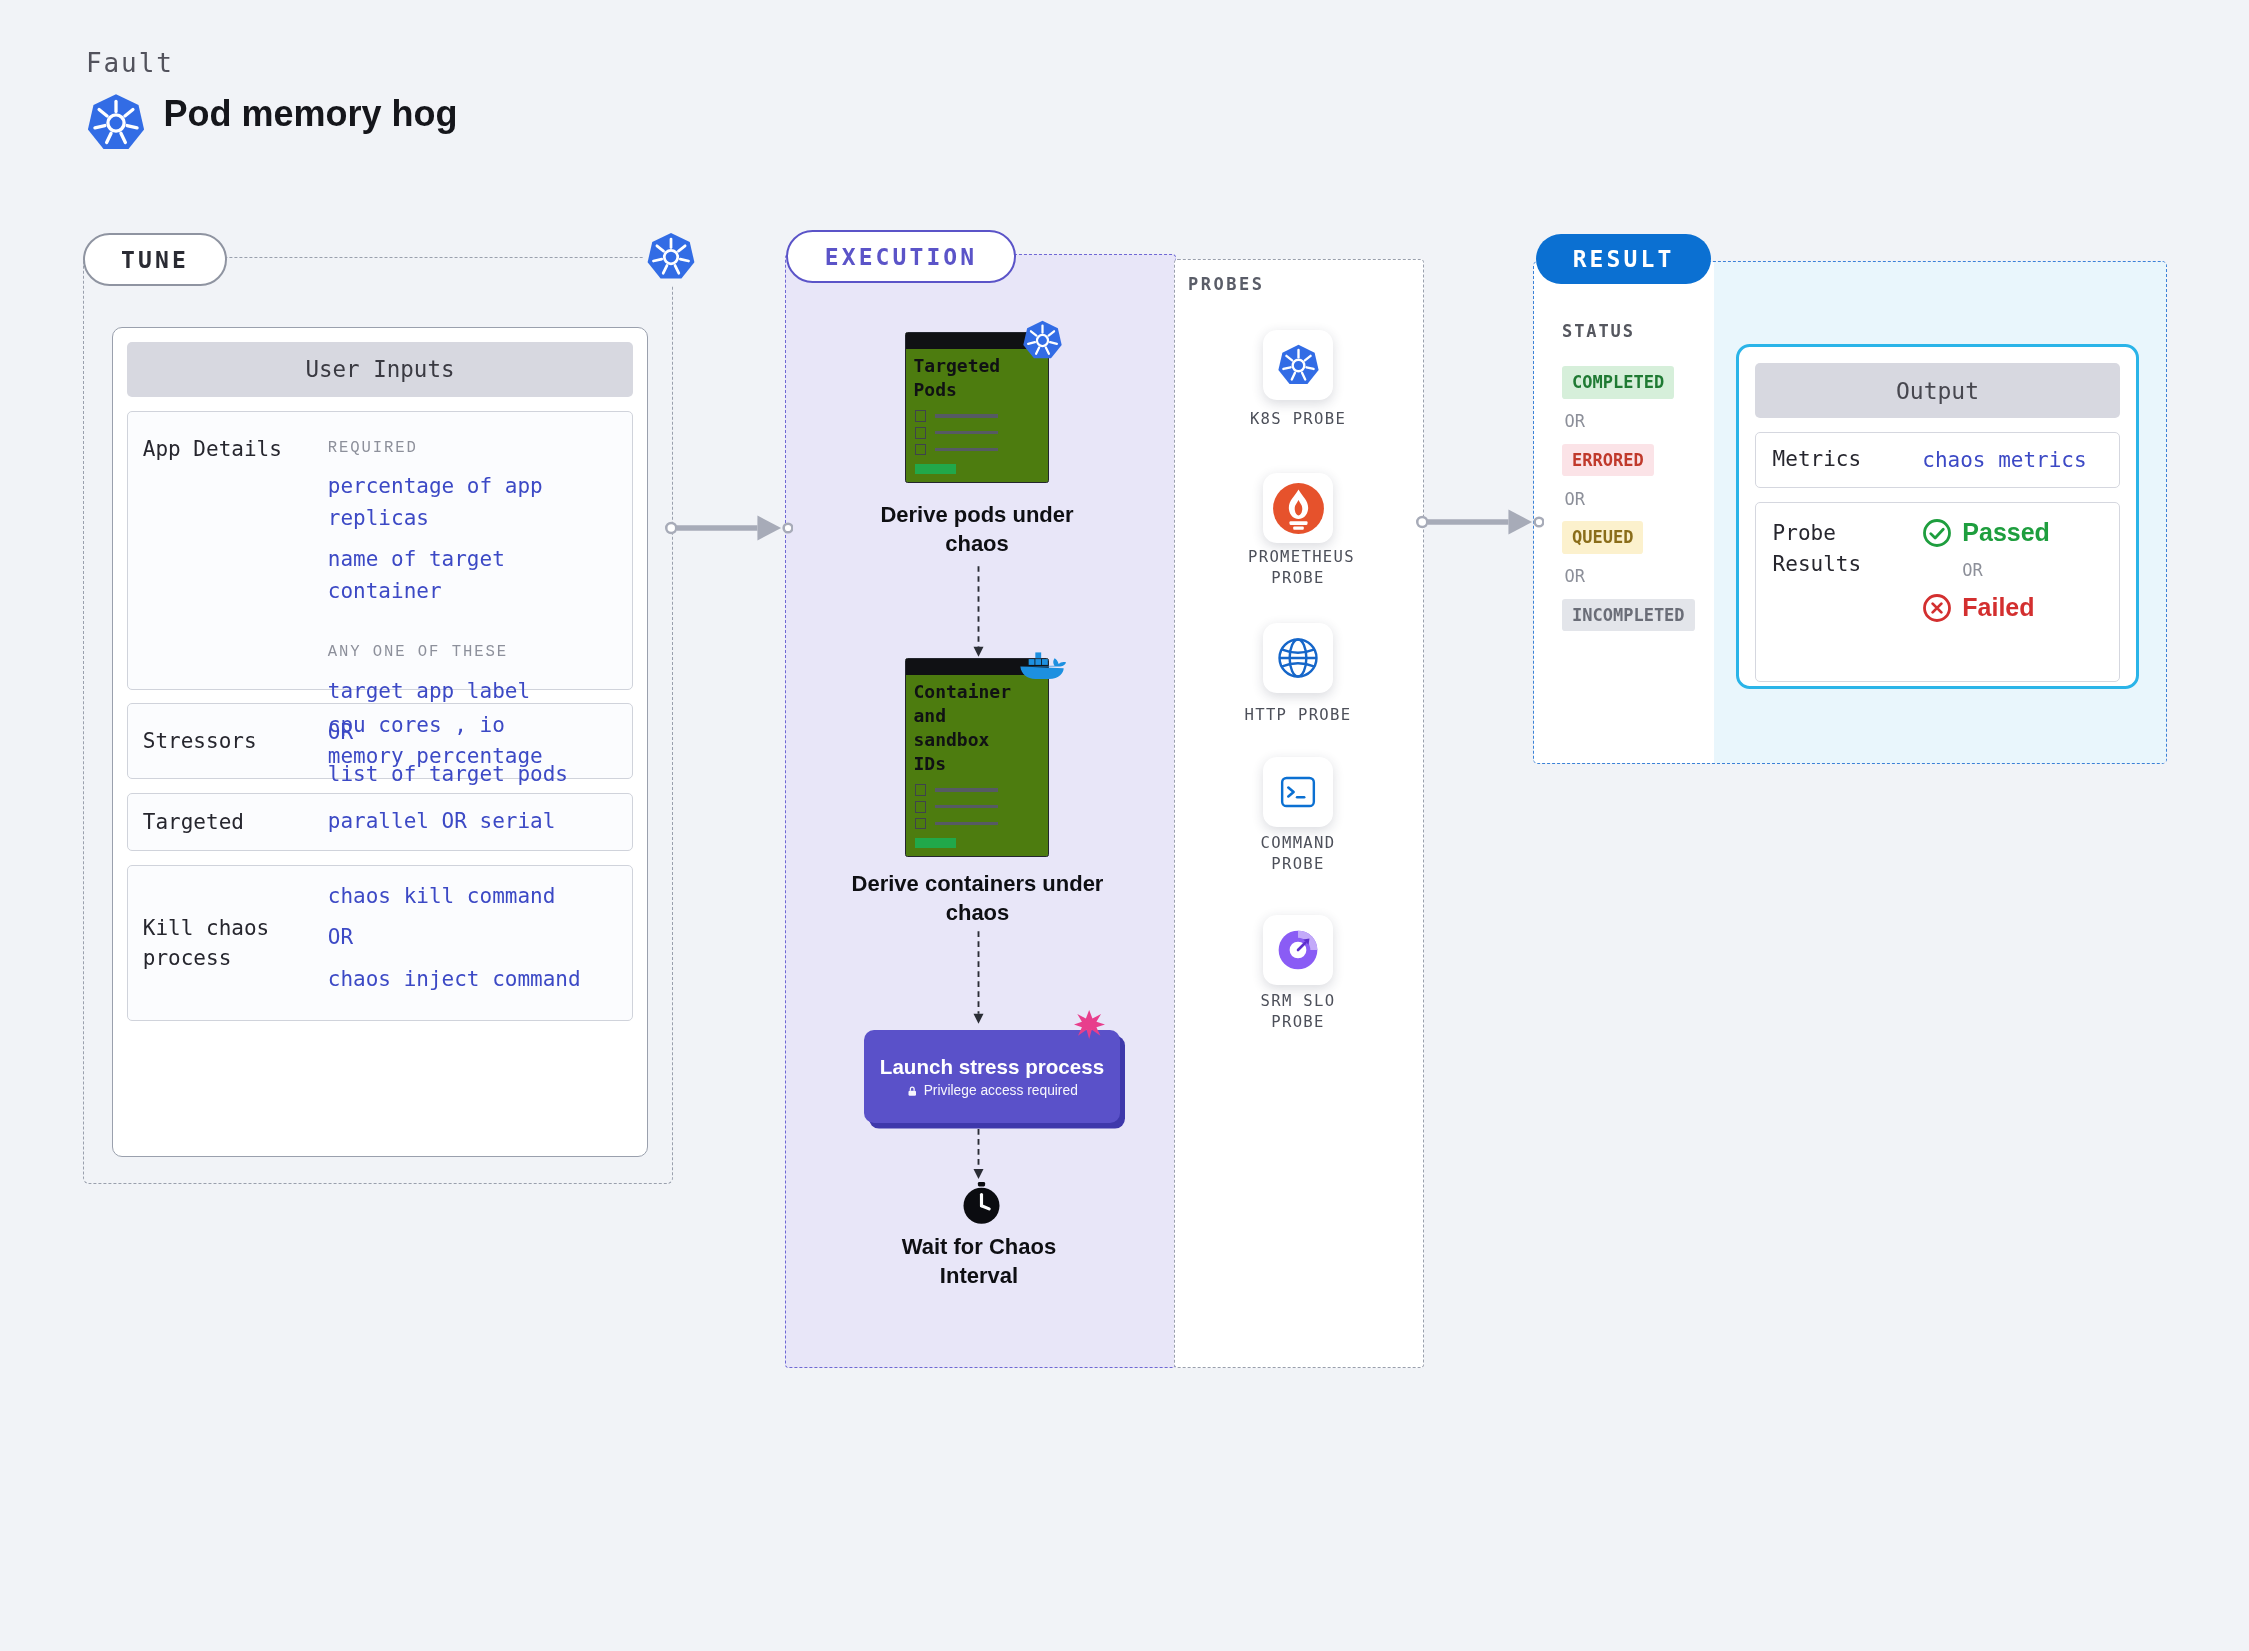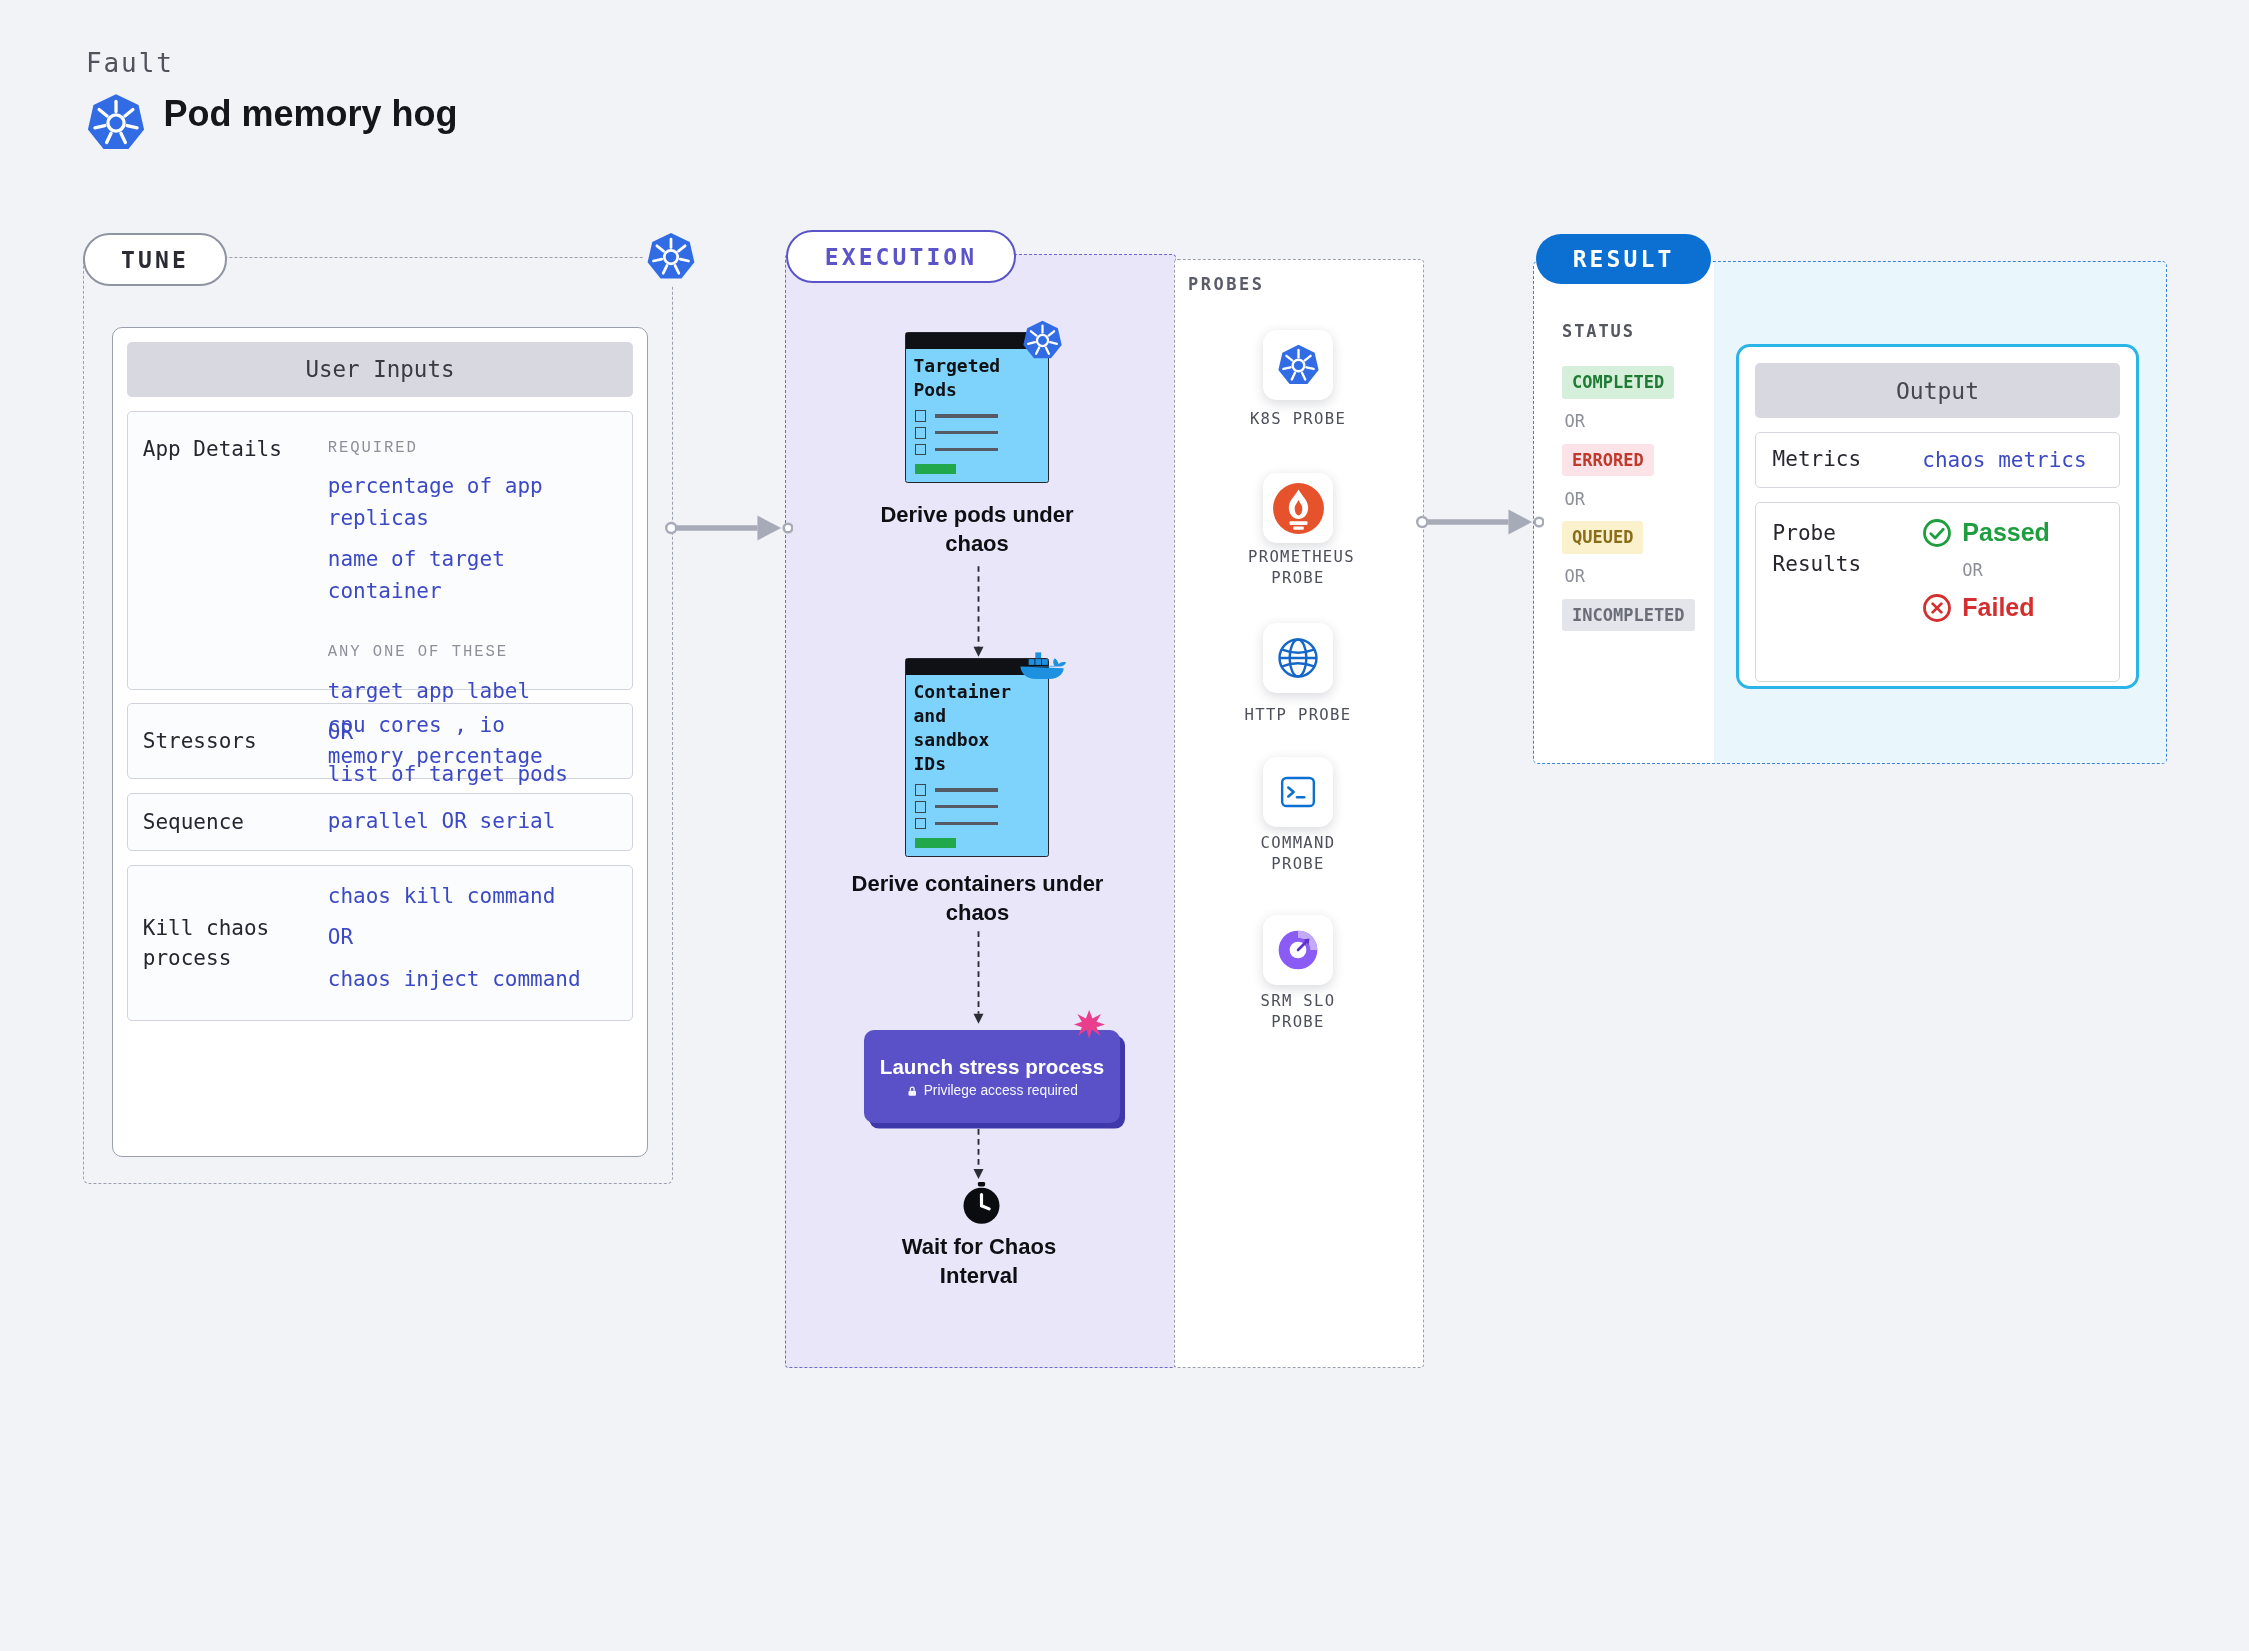--- a/index.html
+++ b/index.html
@@ -49,21 +49,21 @@
   .row-app{height:279px;}
   .row-stress{height:76px;}
   .row-seq{height:58px;}
   .row-kill{height:156px;}
 
   
   .h-arrow{z-index:5;}
   .v-arrow{z-index:3;}
 
   
-  .doc{position:absolute;width:144px;background:#7dd3fc;border:1.9px solid #23262e;border-radius:2.5px;box-sizing:border-box;z-index:3;}
+  .doc{position:absolute;width:144px;background:#4d7c0f;border:1.9px solid #23262e;border-radius:2.5px;box-sizing:border-box;z-index:3;}
   .doc-bar{height:16.3px;background:#101114;}
   .doc-title{font:bold 18px "DejaVu Sans Mono",monospace;color:#101114;line-height:24px;padding:5px 7.5px 2.5px;max-width:109px;}
   .doc-row{display:flex;align-items:center;margin:5.6px 8.8px;}
   .doc-cb{width:11.3px;height:11.3px;border:1.9px solid #3f434c;box-sizing:border-box;flex:none;}
   .doc-ln{width:63px;height:3.1px;background:#565a64;margin-left:8.8px;}
   .doc-progress{width:41px;height:9.4px;background:var(--progress-green);margin:8.8px 8.8px 8.8px;}
   .badge-icon{position:absolute;z-index:4;}
   .step-caption{position:absolute;text-align:center;font:700 22px "Liberation Sans",sans-serif;color:#0e0f13;line-height:1.3;z-index:3;}
   .launch-btn{position:absolute;left:864px;top:1030px;width:256px;height:93px;background:var(--launch-purple);border-radius:10px;
               box-shadow:5px 5.6px 0 #3e38ab;display:flex;flex-direction:column;align-items:center;justify-content:center;z-index:3;}
@@ -163,21 +163,21 @@
 
     <div class="ui-row row-stress">
       <div class="rlabel">Stressors</div>
       <div class="rcontent">
         <div class="code">cpu cores , io</div>
         <div class="code">memory percentage</div>
       </div>
     </div>
 
     <div class="ui-row row-seq">
-      <div class="rlabel">Sequence</div>
+      <div class="rlabel">Targeted</div>
       <div class="rcontent">
         <span class="code">parallel OR serial</span>
       </div>
     </div>
 
     <div class="ui-row row-kill">
       <div class="rlabel">Kill chaos process</div>
       <div class="rcontent">
         <div class="citem">chaos kill command</div>
         <div class="citem">OR</div>

